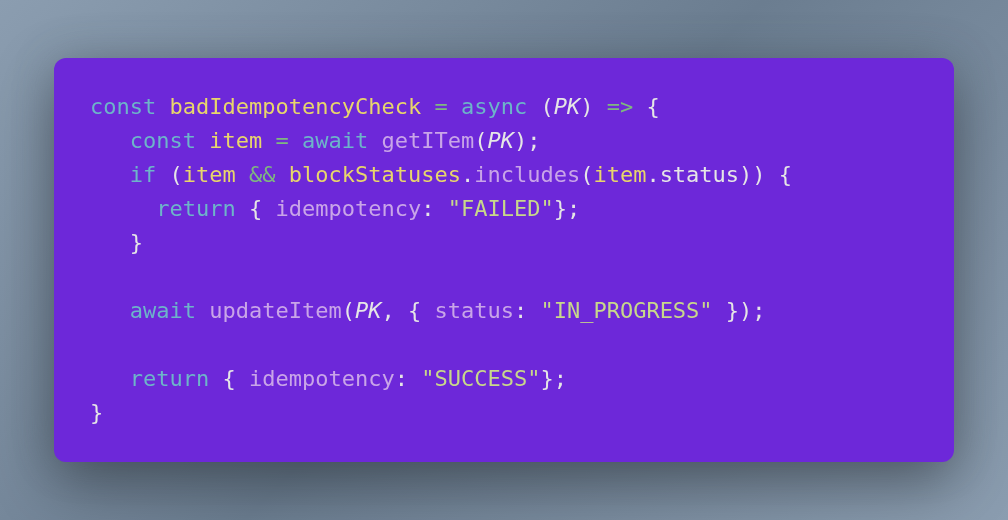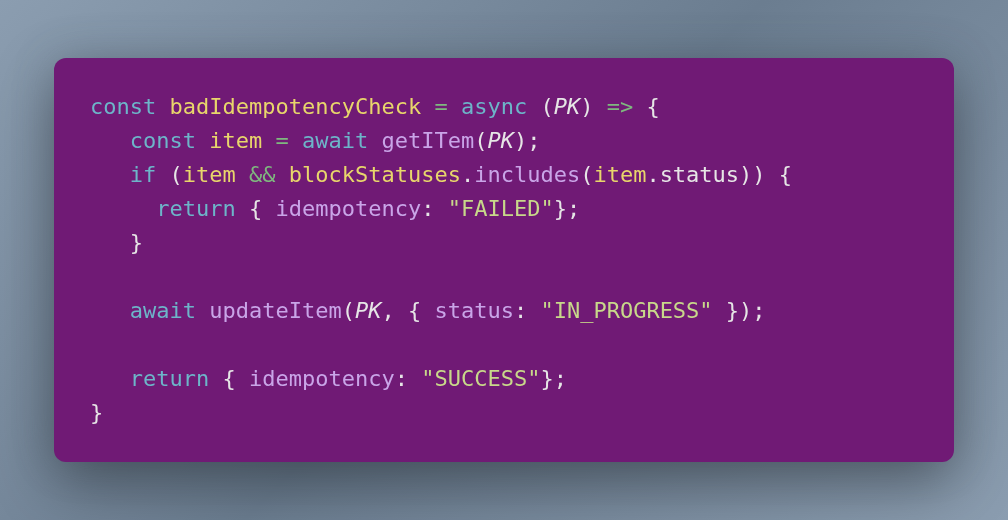--- a/index.html
+++ b/index.html
@@ -6,21 +6,21 @@
     body {
       width: 1008px;
       height: 520px;
       background: linear-gradient(135deg, #8b9db0 0%, #6b7d90 50%, #8b9db0 100%);
       display: flex;
       align-items: center;
       justify-content: center;
       font-family: 'Menlo', 'Monaco', 'Consolas', monospace;
     }
     .code-block {
-      background: #701a75;
+      background: #6d28d9;
       border-radius: 12px;
       padding: 32px 36px;
       width: 900px;
       box-shadow: 0 20px 60px rgba(0,0,0,0.4), 0 0 40px rgba(100,120,140,0.3);
     }
     .code-line {
       font-size: 22px;
       line-height: 1.55;
       white-space: pre;
       color: #e6e6e6;

